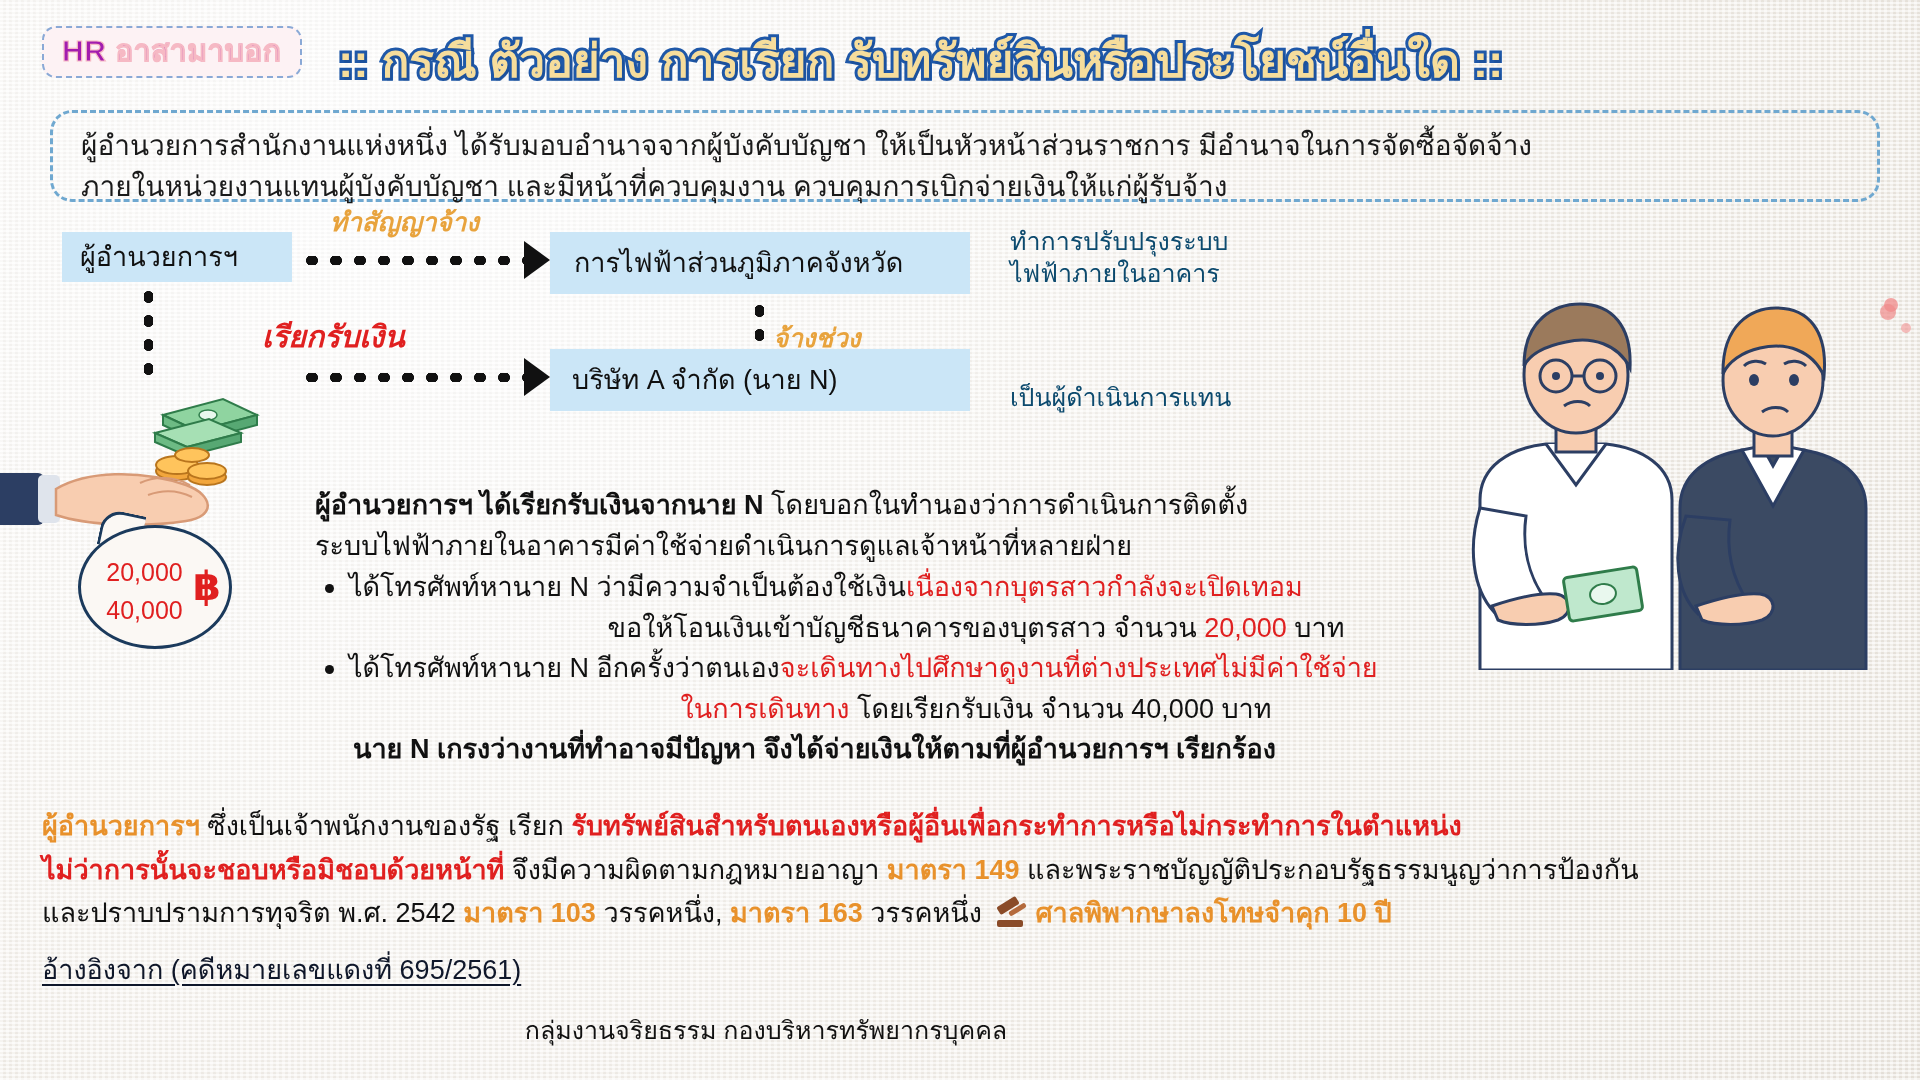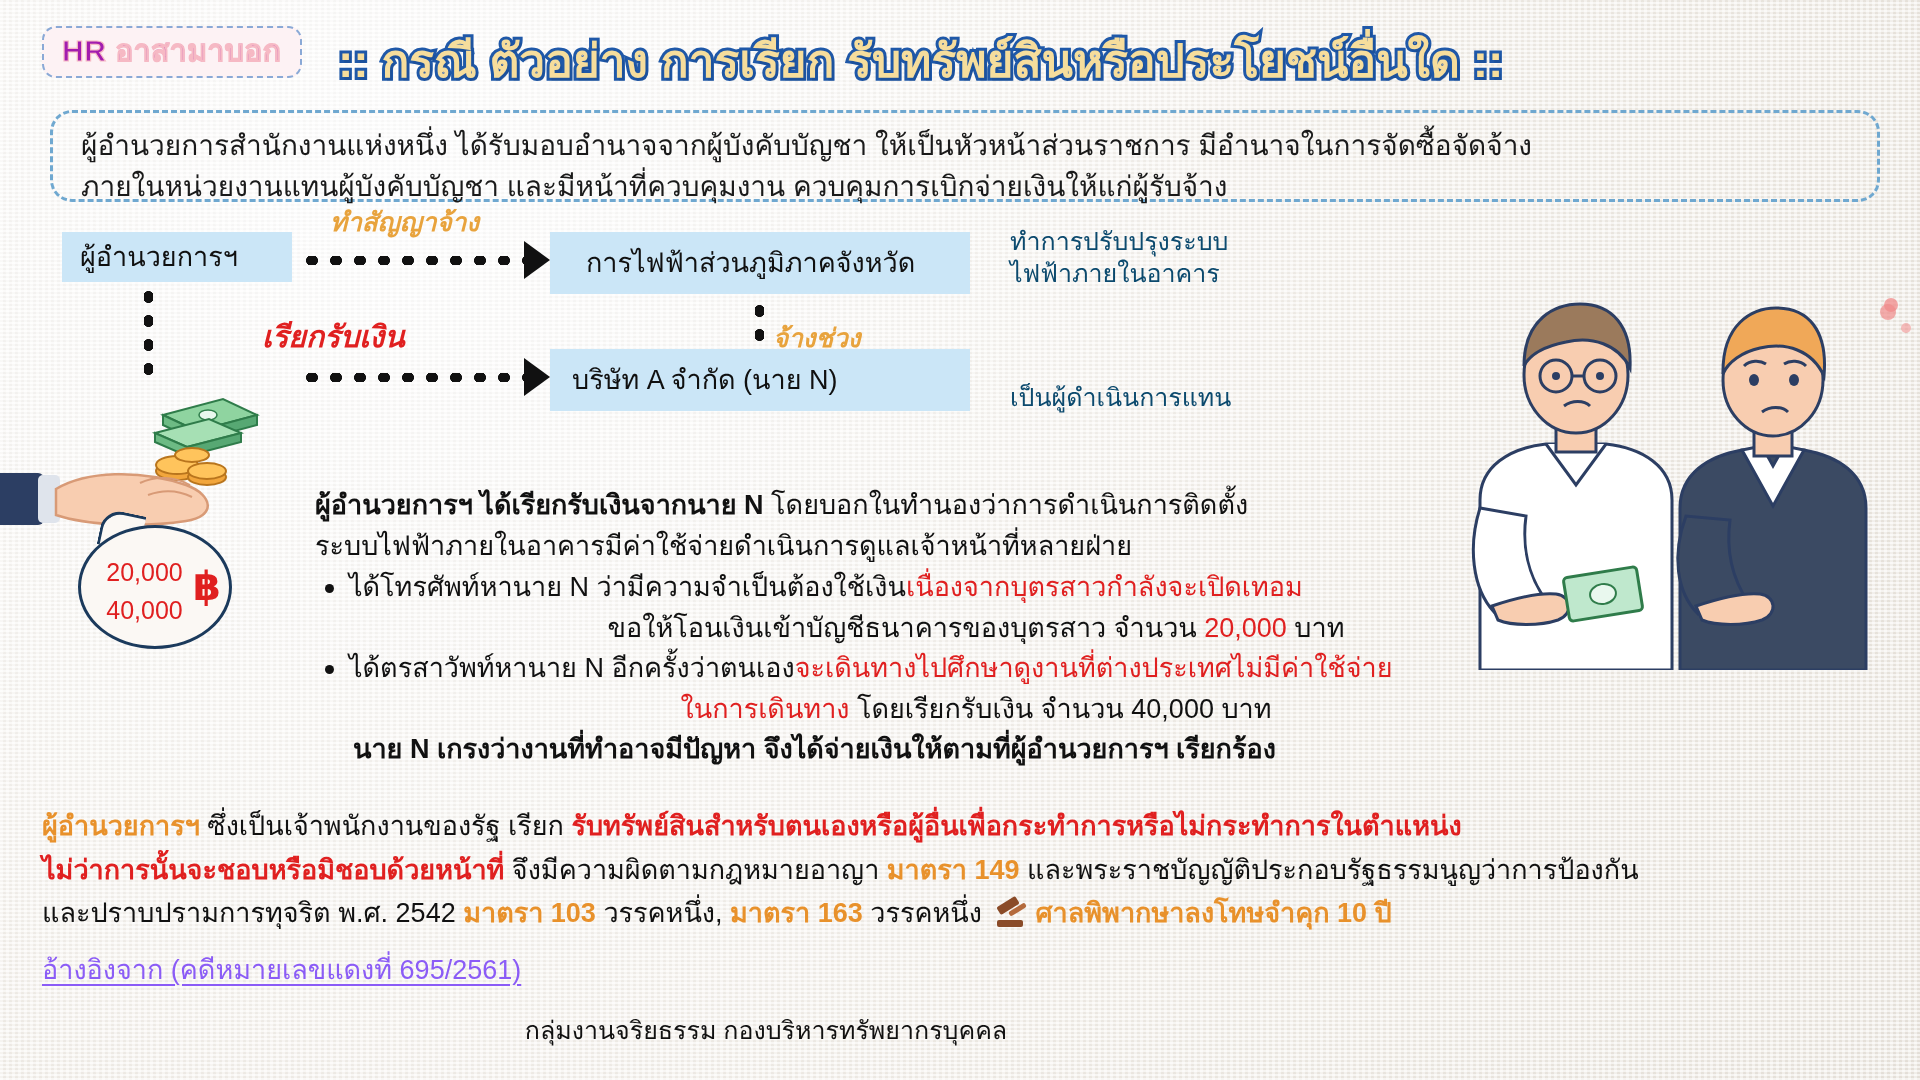--- a/index.html
+++ b/index.html
@@ -60,21 +60,21 @@
 
   
   .diagram{position:absolute;left:0;top:215px;width:1340px;height:180px;}
   .node{
     position:absolute;background:#cbe6f7;
     display:flex;align-items:center;
     box-sizing:border-box;
   }
   .node span{font-size:27px;color:#101010;line-height:1;}
   .node-dir{left:62px;top:17px;width:230px;height:50px;padding-left:18px;}
-  .node-pea{left:550px;top:17px;width:420px;height:62px;padding-left:36px;}
+  .node-pea{left:550px;top:17px;width:420px;height:62px;padding-left:24px;}
   .node-comp{left:550px;top:134px;width:420px;height:62px;padding-left:22px;}
 
   .lbl{position:absolute;font-weight:bold;line-height:1;white-space:nowrap;font-style:italic;}
   .lbl-contract{left:330px;top:-6px;font-size:26px;color:#e8a33d;}
   .lbl-sub{left:773px;top:110px;font-size:26px;color:#e8a33d;}
   .lbl-demand{left:262px;top:107px;font-size:30px;color:#e02020;}
 
   .side{position:absolute;font-size:25px;color:#0c4a6e;line-height:1.28;white-space:nowrap;}
   .side-pea{left:1010px;top:10px;}
   .side-comp{left:1010px;top:148px;margin-top:18px;}
@@ -150,21 +150,21 @@
     border-radius:2px;transform:rotate(-32deg);
   }
   .gavel .handle{
     position:absolute;left:13px;top:6px;width:19px;height:5px;background:#b46a3c;
     border-radius:2px;transform:rotate(-32deg);
   }
   .gavel .block{
     position:absolute;left:2px;bottom:0;width:26px;height:7px;background:#8a4b28;border-radius:2px;
   }
 
-  .ref{position:absolute;left:42px;top:948px;font-size:27px;color:#8b5cf6;
+  .ref{position:absolute;left:42px;top:948px;font-size:27px;color:#0f172a;
        text-decoration:underline;text-underline-offset:5px;white-space:nowrap;}
   .footer{position:absolute;left:0;top:1010px;width:1532px;text-align:center;
           font-size:25px;color:#111;}
 
   
   .people{position:absolute;right:0;top:270px;width:560px;height:400px;}
   .blush{position:absolute;width:14px;height:14px;border-radius:50%;background:#f08a8a;opacity:.75;}
 </style>
 </head>
 <body>
@@ -264,21 +264,21 @@
     <div class="b-line">ระบบไฟฟ้าภายในอาคารมีค่าใช้จ่ายดำเนินการดูแลเจ้าหน้าที่หลายฝ่าย</div>
 
     <ul class="bullets">
       <li>
         <span>ได้โทรศัพท์หานาย N ว่ามีความจำเป็นต้องใช้เงิน</span><span class="red">เนื่องจากบุตรสาวกำลังจะเปิดเทอม</span>
         <span class="b-sub">
           <span>ขอให้โอนเงินเข้าบัญชีธนาคารของบุตรสาว จำนวน </span><span class="red">20,000</span><span> บาท</span>
         </span>
       </li>
       <li>
-        <span>ได้ตรสาวัพท์หานาย N อีกครั้งว่าตนเอง</span><span class="red">จะเดินทางไปศึกษาดูงานที่ต่างประเทศไม่มีค่าใช้จ่าย</span>
+        <span>ได้โทรศัพท์หานาย N อีกครั้งว่าตนเอง</span><span class="red">จะเดินทางไปศึกษาดูงานที่ต่างประเทศไม่มีค่าใช้จ่าย</span>
         <span class="b-sub">
           <span class="red">ในการเดินทาง</span><span> โดยเรียกรับเงิน จำนวน 40,000 บาท</span>
         </span>
       </li>
     </ul>
 
     <div class="conclusion">นาย N เกรงว่างานที่ทำอาจมีปัญหา จึงได้จ่ายเงินให้ตามที่ผู้อำนวยการฯ เรียกร้อง</div>
   </div>
 
   <div class="legal">

